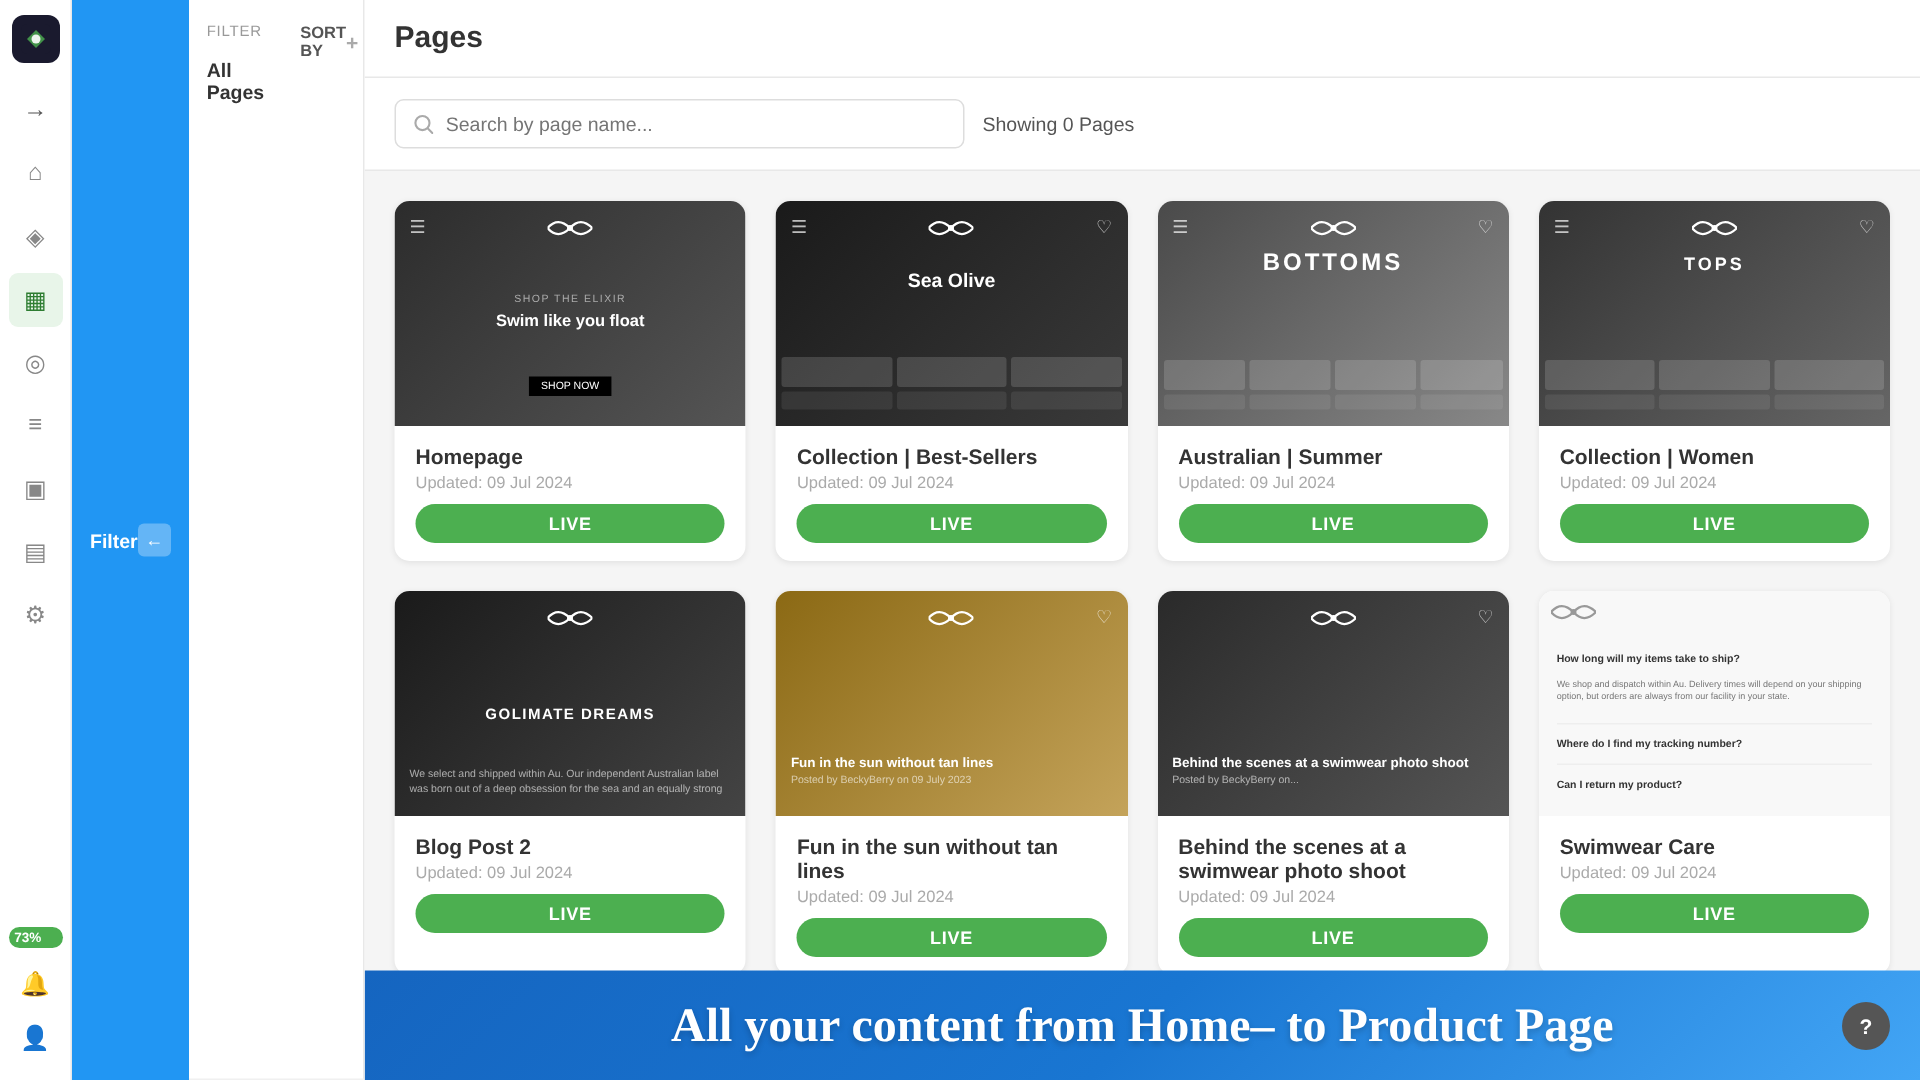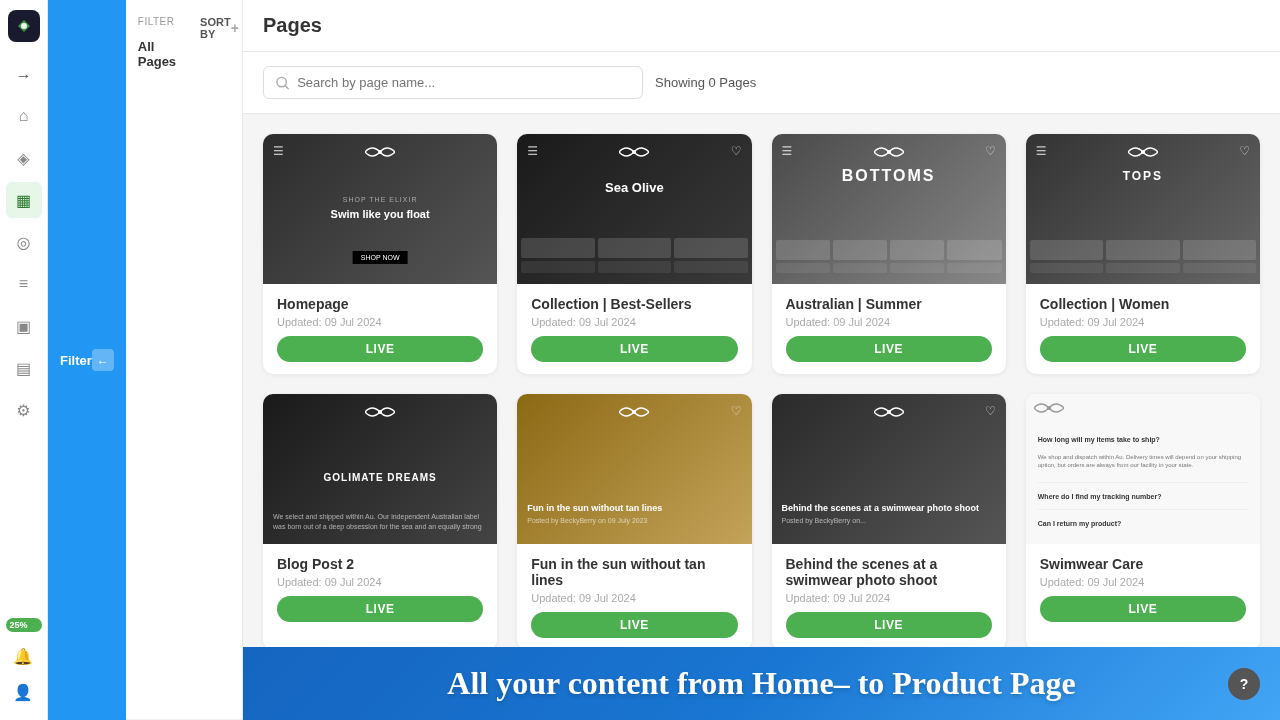--- a/index.html
+++ b/index.html
@@ -251,21 +251,21 @@
   <div class="nav-icon arrow">→</div>
   <div class="nav-icon">⌂</div>
   <div class="nav-icon">◈</div>
   <div class="nav-icon active">▦</div>
   <div class="nav-icon">◎</div>
   <div class="nav-icon">≡</div>
   <div class="nav-icon">▣</div>
   <div class="nav-icon">▤</div>
   <div class="nav-icon">⚙</div>
   <div class="sidebar-bottom">
-    <div class="percent-badge">25%</div>
+    <div class="percent-badge">73%</div>
     <div class="nav-icon" style="margin-top:6px">🔔</div>
     <div class="nav-icon">👤</div>
   </div>
 </div>
 
 <div class="filter-sidebar">
   <div class="filter-header">
     <span>Filter</span>
     <div class="arrow-back">←</div>
   </div>

